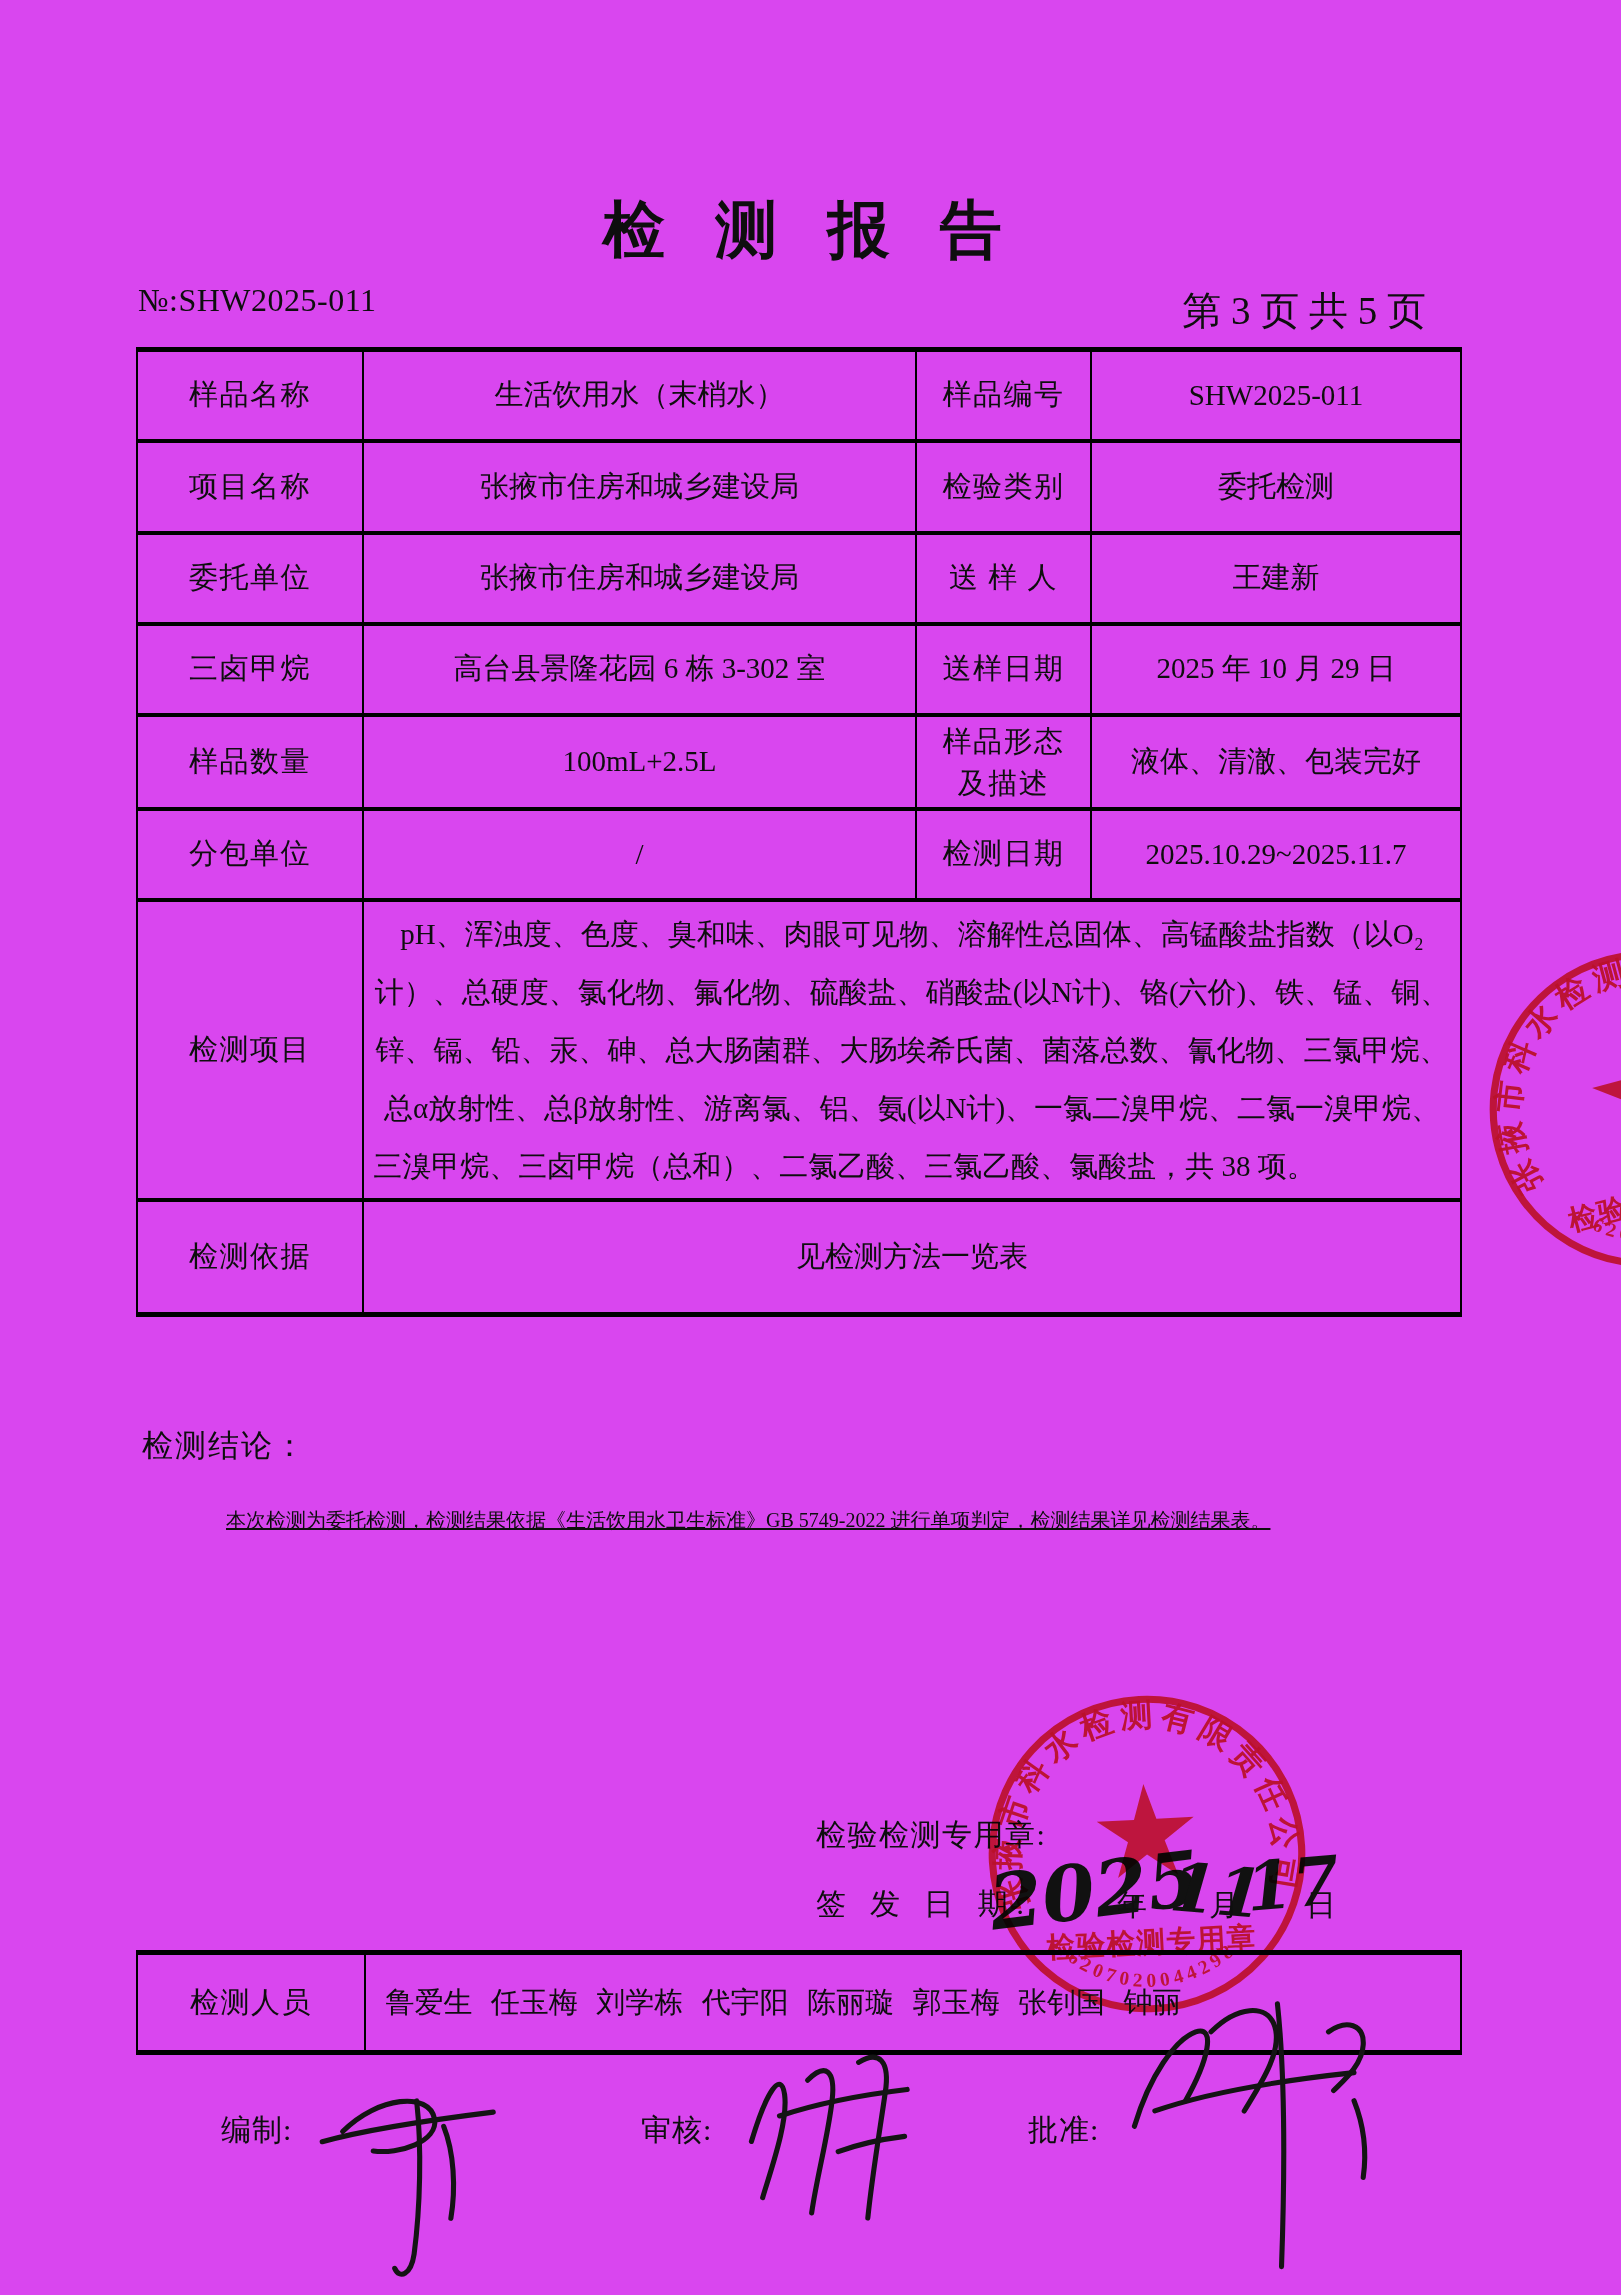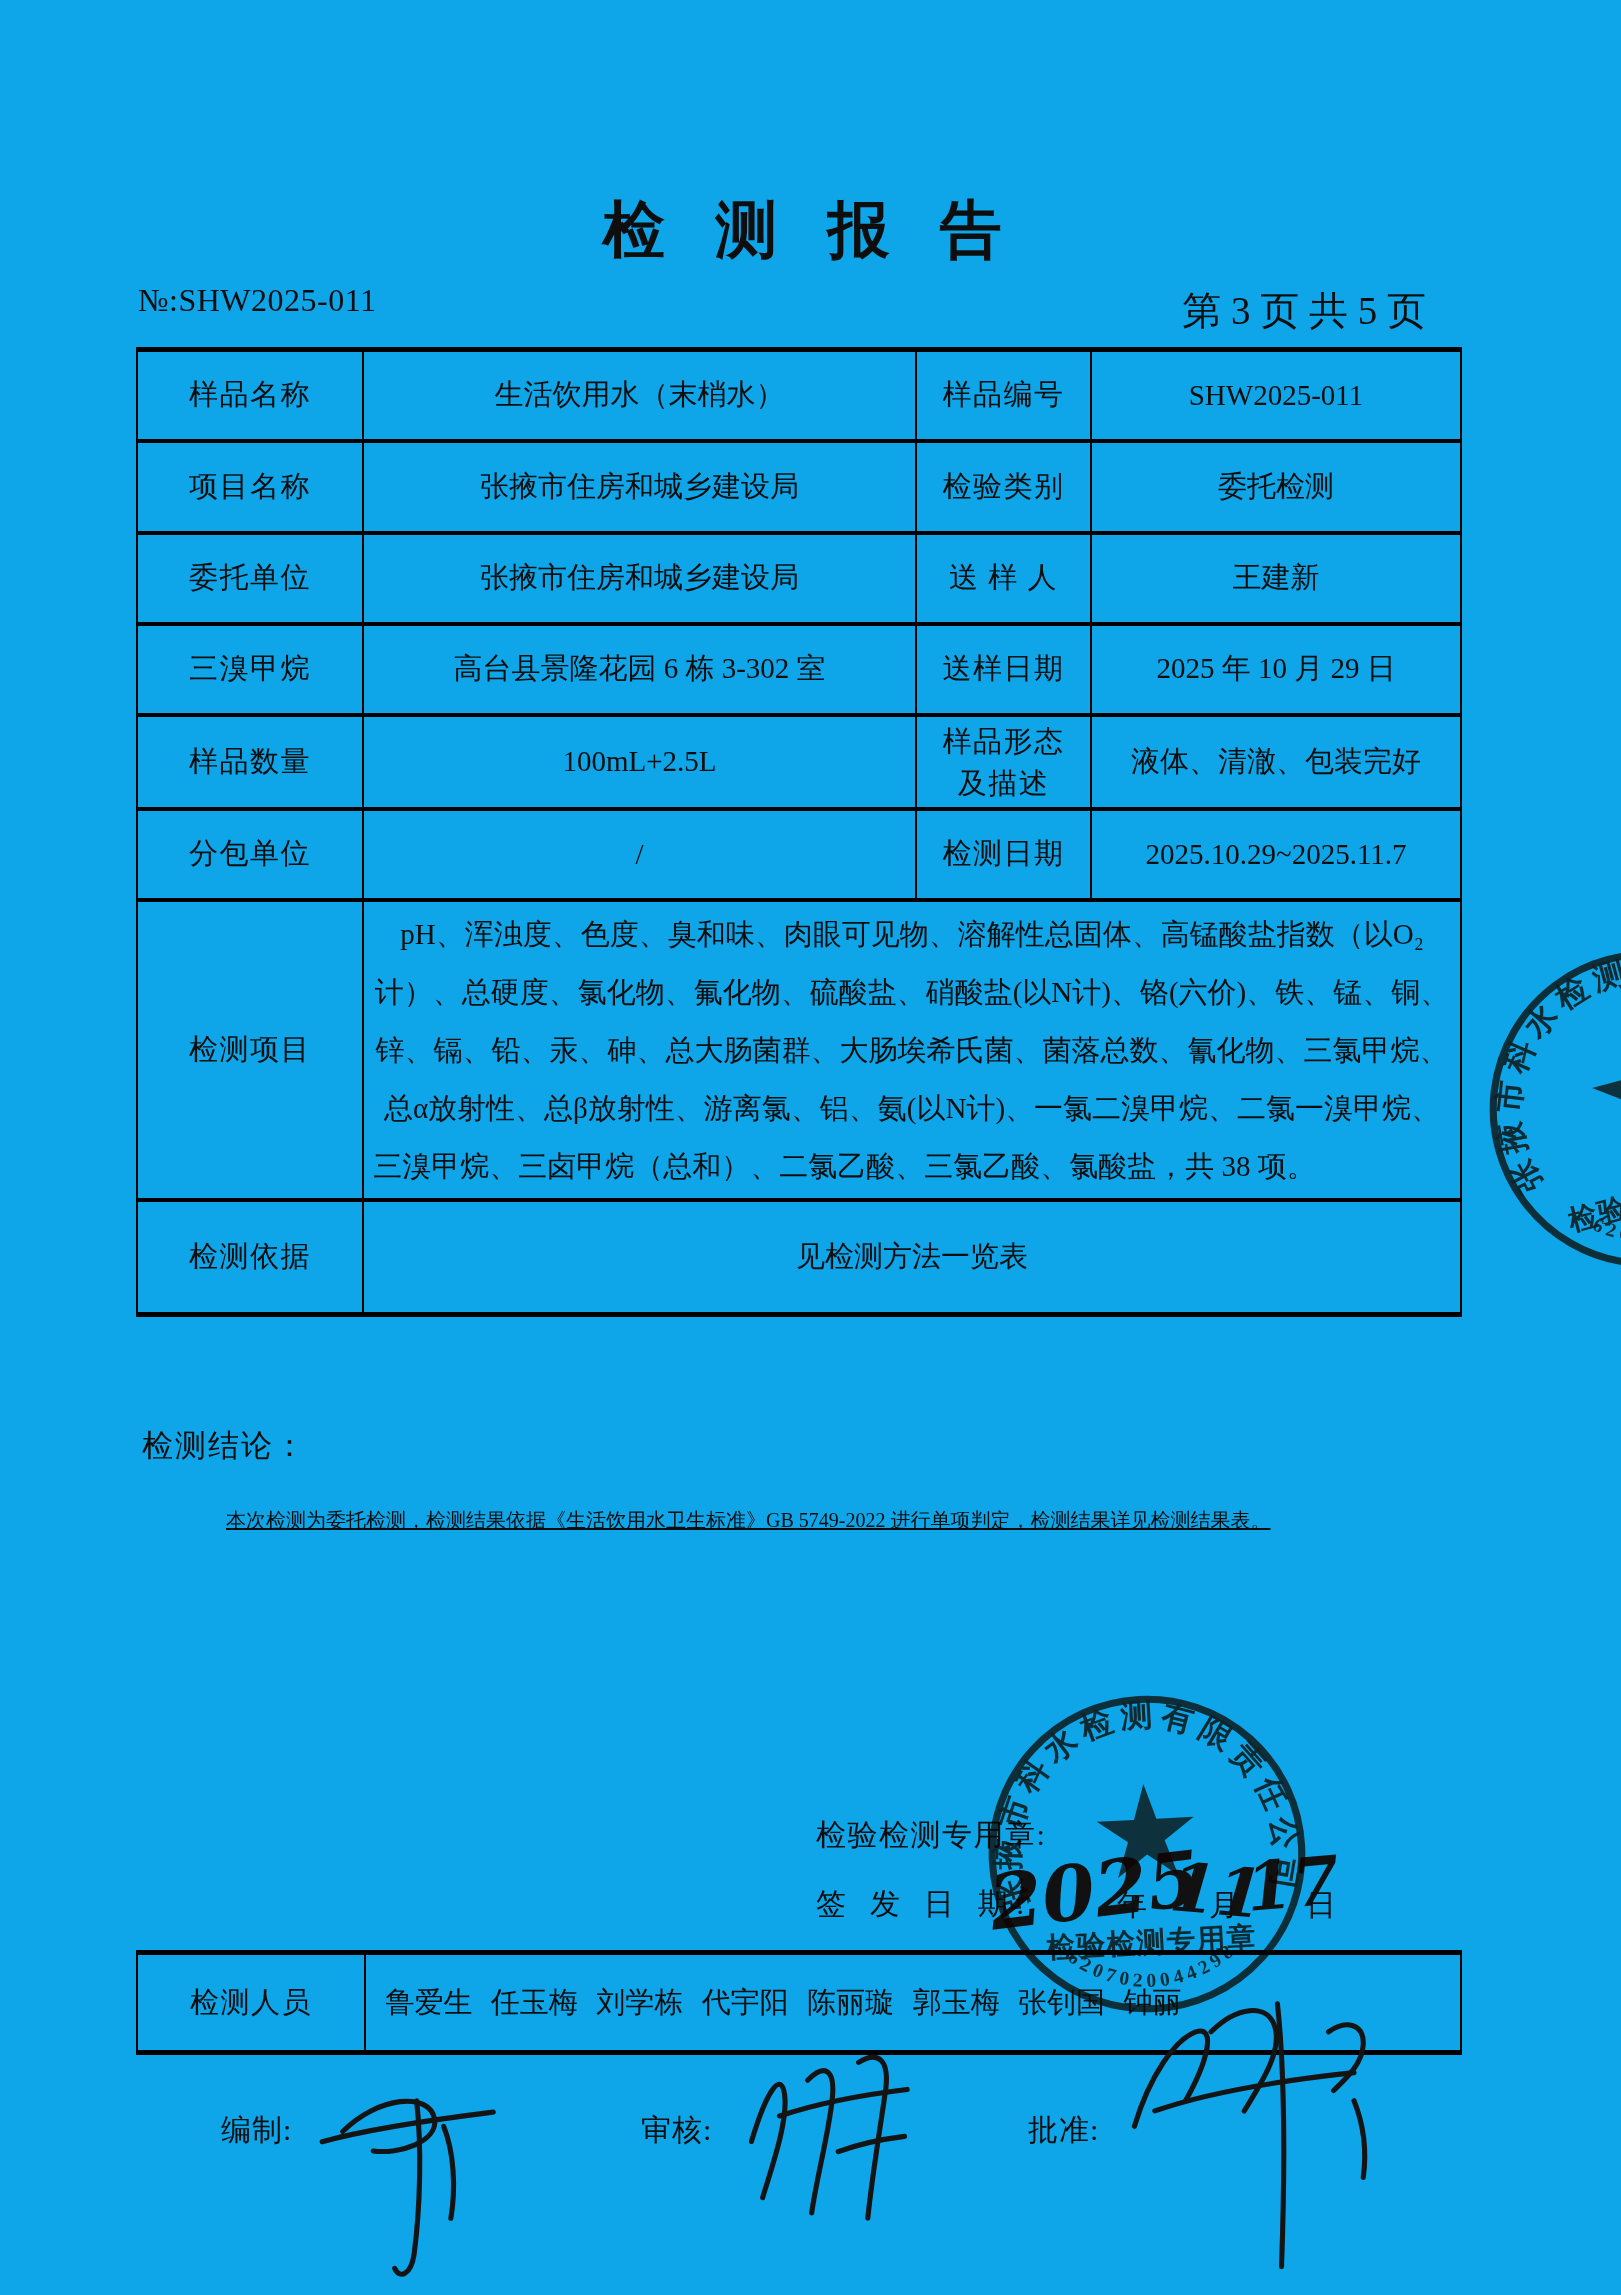--- a/index.html
+++ b/index.html
@@ -1,19 +1,19 @@
 <!DOCTYPE html>
 <html style="font-size:8.2px"><head>
 <meta charset="utf-8">
 <style>
   html,body{margin:0;padding:0;background:#888;}
   .page{
     position:relative;
     width:1622px;height:2295px;
-    background:#0ea5e9;
+    background:#d946ef;
     overflow:hidden;
     font-family:"Liberation Serif","DejaVu Serif",serif;
     color:#0e0e0e;
   }
   
   .doc-title{
     position:absolute;left:0;top:188px;width:100%;
     text-align:center;
     font-size:62px;font-weight:bold;
     letter-spacing:17.4px;
@@ -133,21 +133,21 @@
       <td class="lbl">检验类别</td>
       <td>委托检测</td>
     </tr>
     <tr style="height:91px">
       <td class="lbl">委托单位</td>
       <td>张掖市住房和城乡建设局</td>
       <td class="lbl">送 样 人</td>
       <td>王建新</td>
     </tr>
     <tr style="height:91px">
-      <td class="lbl">三溴甲烷</td>
+      <td class="lbl">三卤甲烷</td>
       <td>高台县景隆花园 6 栋 3-302 室</td>
       <td class="lbl">送样日期</td>
       <td>2025 年 10 月 29 日</td>
     </tr>
     <tr style="height:91px">
       <td class="lbl">样品数量</td>
       <td>100mL+2.5L</td>
       <td class="lbl prewrap">样品形态
 及描述</td>
       <td>液体、清澈、包装完好</td>

